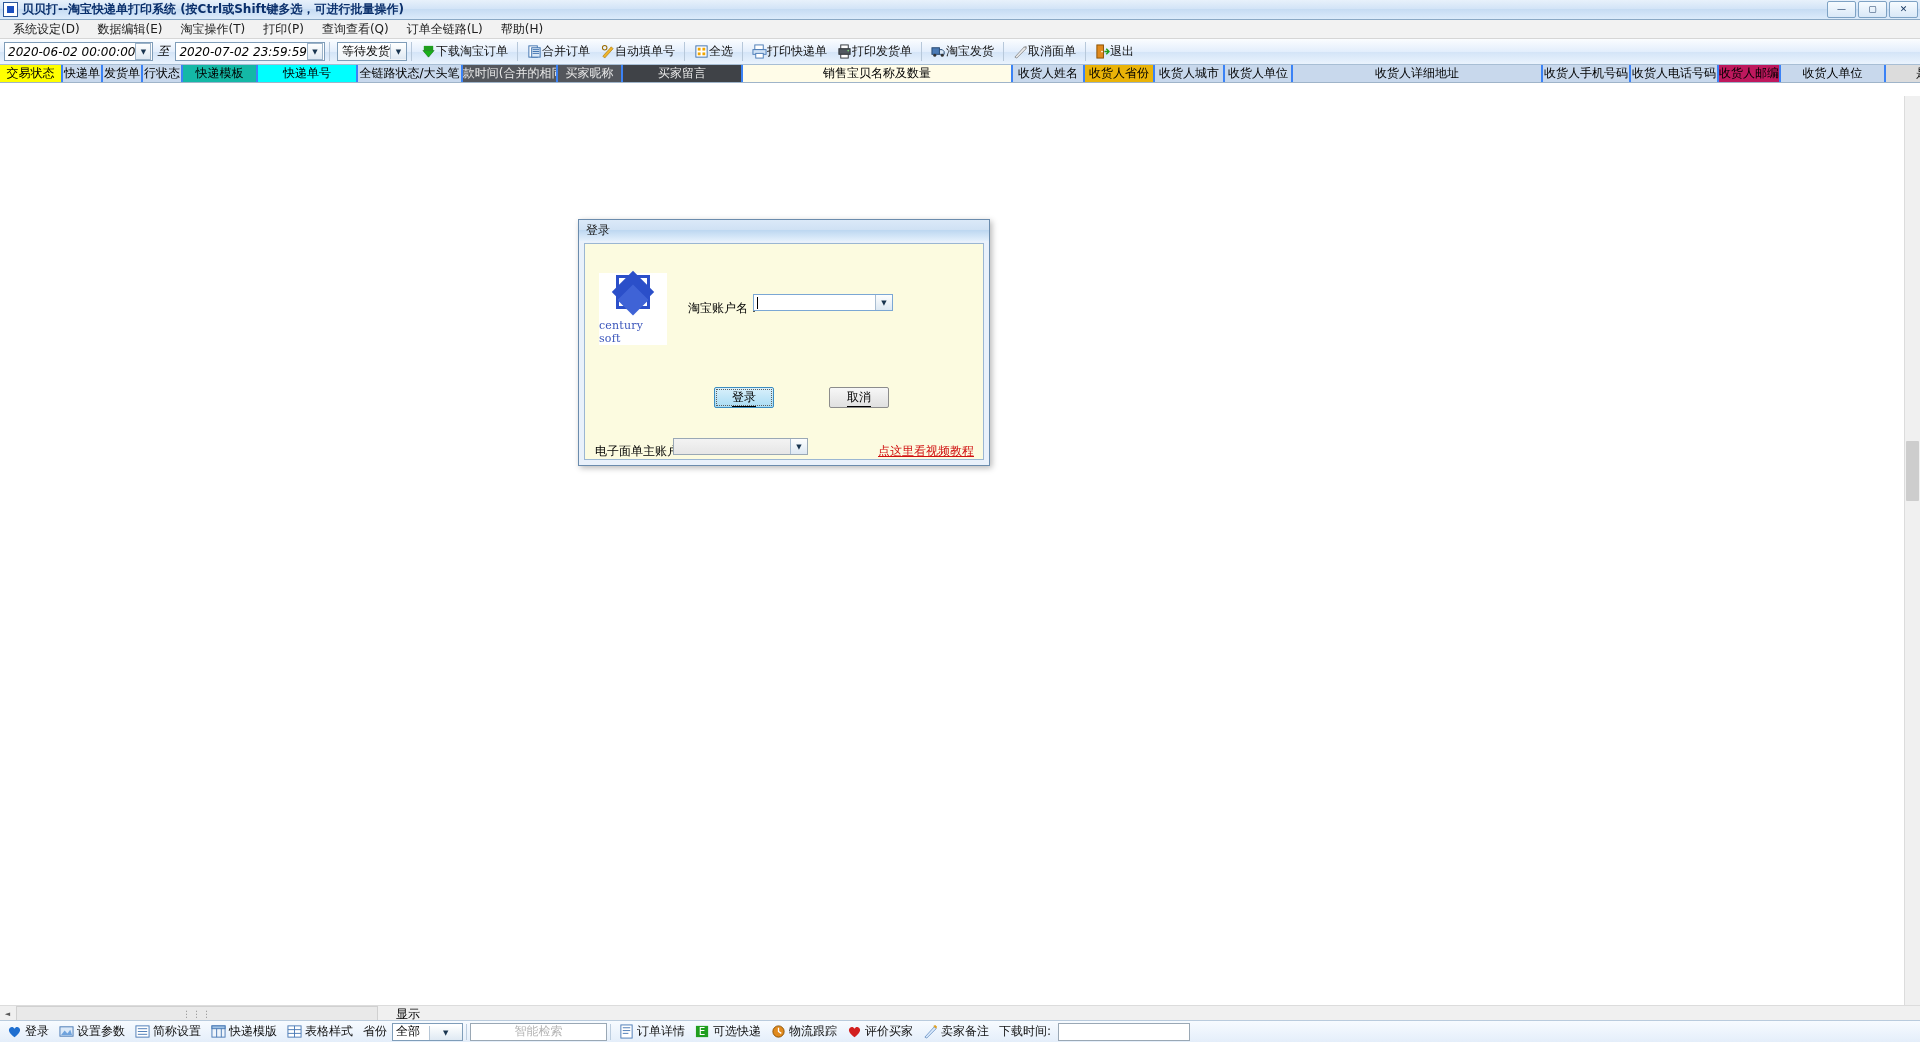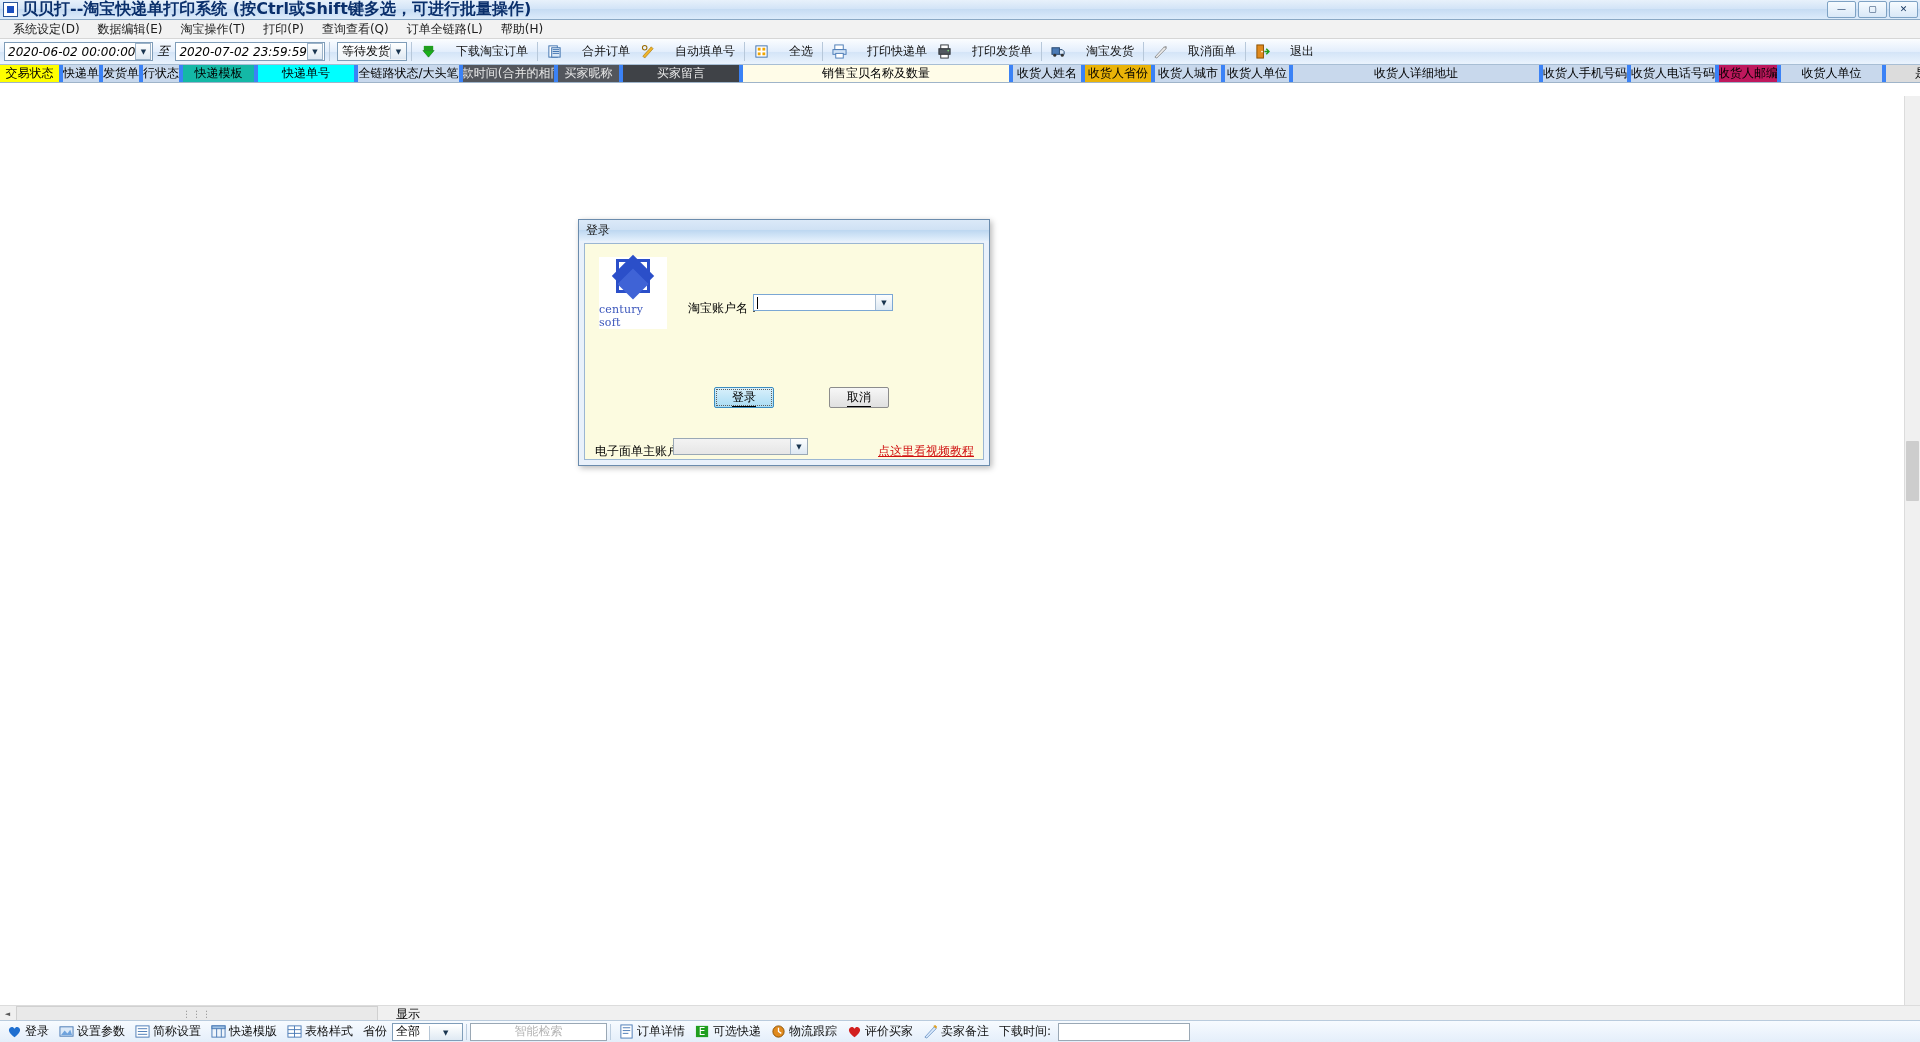--- a/index.html
+++ b/index.html
@@ -19,21 +19,21 @@
     display:flex;align-items:center;
     position:relative;
   }
   .titlebar .app-icon{
     width:13px;height:13px;margin-left:3px;margin-right:4px;
     background:#ffffff;border:1px solid #2a5699;
     display:flex;align-items:center;justify-content:center;
   }
   .titlebar .app-icon i{display:block;width:7px;height:7px;background:#1b4fbf;}
   .titlebar .title-text{
-    font-size:16px;color:#0a2f6b;font-weight:bold;white-space:nowrap;
+    font-size:12px;color:#0a2f6b;font-weight:bold;white-space:nowrap;
   }
   .winbtns{position:absolute;right:2px;top:1px;display:flex;gap:2px;}
   .winbtn{
     width:27px;height:15px;
     background:linear-gradient(to bottom,#f6fbff,#d9e8f7);
     border:1px solid #7ea2c4;border-radius:2px;
     display:flex;align-items:center;justify-content:center;
     font-size:9px;color:#1a3a63;line-height:1;
   }
   
@@ -77,33 +77,33 @@
     font-size:12px;color:#000;padding-left:4px;margin-left:3px;
   }
   .combo span{flex:1;white-space:nowrap;}
   .combo .arrow{
     width:15px;height:15px;display:flex;align-items:center;justify-content:center;
     background:linear-gradient(to bottom,#fdfefe,#dfe9f3);
     border-left:1px solid #b6c6d6;font-size:7px;color:#18344f;
   }
   .tb-btn{
     display:flex;align-items:center;height:21px;padding:0 5px;
-    font-size:12px;color:#111;white-space:nowrap;gap:20px;
+    font-size:12px;color:#111;white-space:nowrap;gap:0;
   }
   .tb-ico{width:15px;height:15px;display:block;flex:0 0 15px;}
   
   .colheader{
     height:17px;display:flex;align-items:stretch;
     background:#d8e4f0;
     border-bottom:1px solid #9fb4c9;
     font-size:12px;
   }
   .ch{
     display:flex;align-items:center;justify-content:center;
-    border-right:4px solid #3b82f6;
+    border-right:2px solid #3b82f6;
     color:#000;white-space:nowrap;overflow:hidden;
     box-sizing:border-box;
     text-align:right;
   }
   
   .gridbody{
     position:absolute;left:0;top:96px;right:0;bottom:36px;
     background:#ffffff;border-bottom:1px solid #9fb4c9;
   }
   
@@ -175,21 +175,21 @@
     display:flex;align-items:center;padding-left:7px;
     font-size:12px;color:#1b1b1b;
   }
   .dlg-body{
     position:absolute;left:5px;top:23px;right:5px;bottom:5px;
     background:#fcfbe0;
     border:1px solid #9bb6d2;
     box-sizing:border-box;
   }
   .logo{
-    position:absolute;left:14px;top:13px;width:68px;height:72px;
+    position:absolute;left:14px;top:29px;width:68px;height:72px;
     background:#ffffff;
     display:flex;flex-direction:column;align-items:center;justify-content:center;
   }
   .logo-mark{position:relative;width:48px;height:50px;}
   .logo-sq{
     position:absolute;left:7px;top:2px;width:34px;height:34px;
     border:3px solid #2b4fc9;box-sizing:border-box;
   }
   .logo-dia{
     position:absolute;left:9px;top:4px;width:30px;height:30px;

